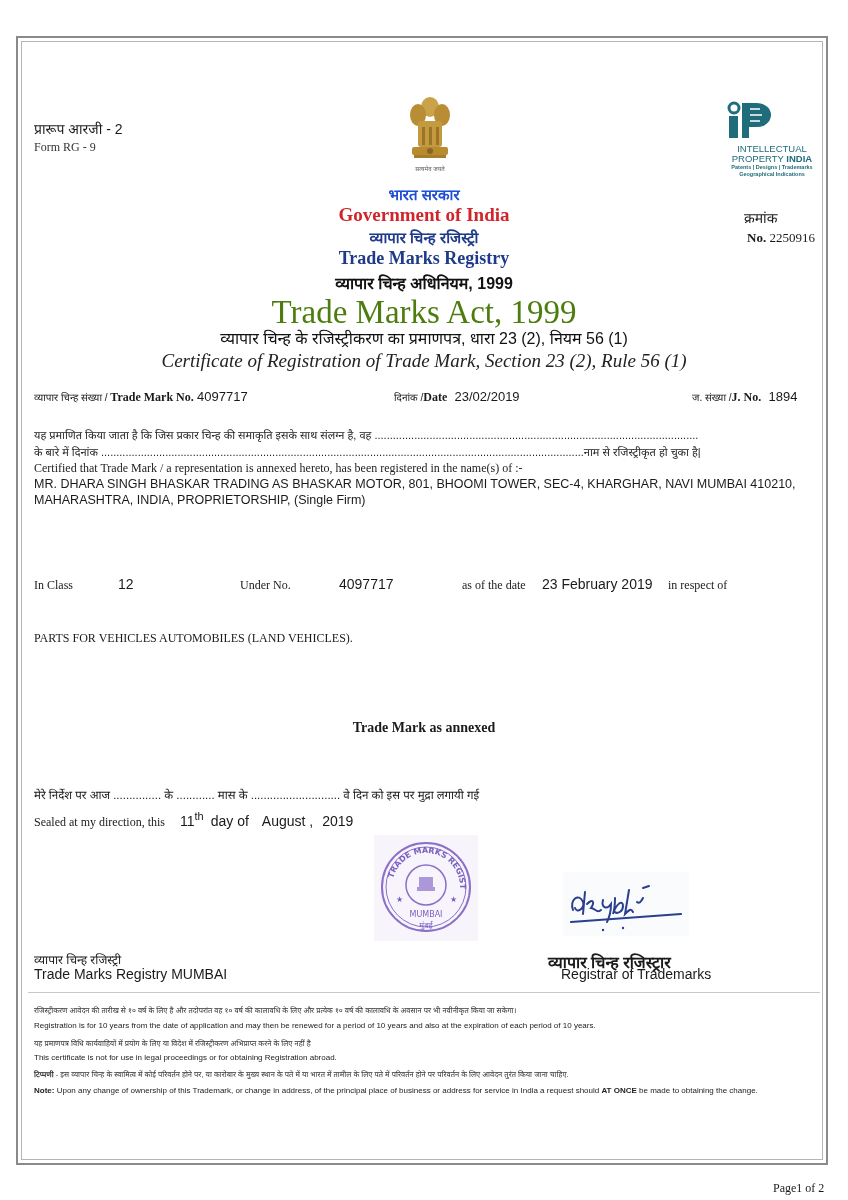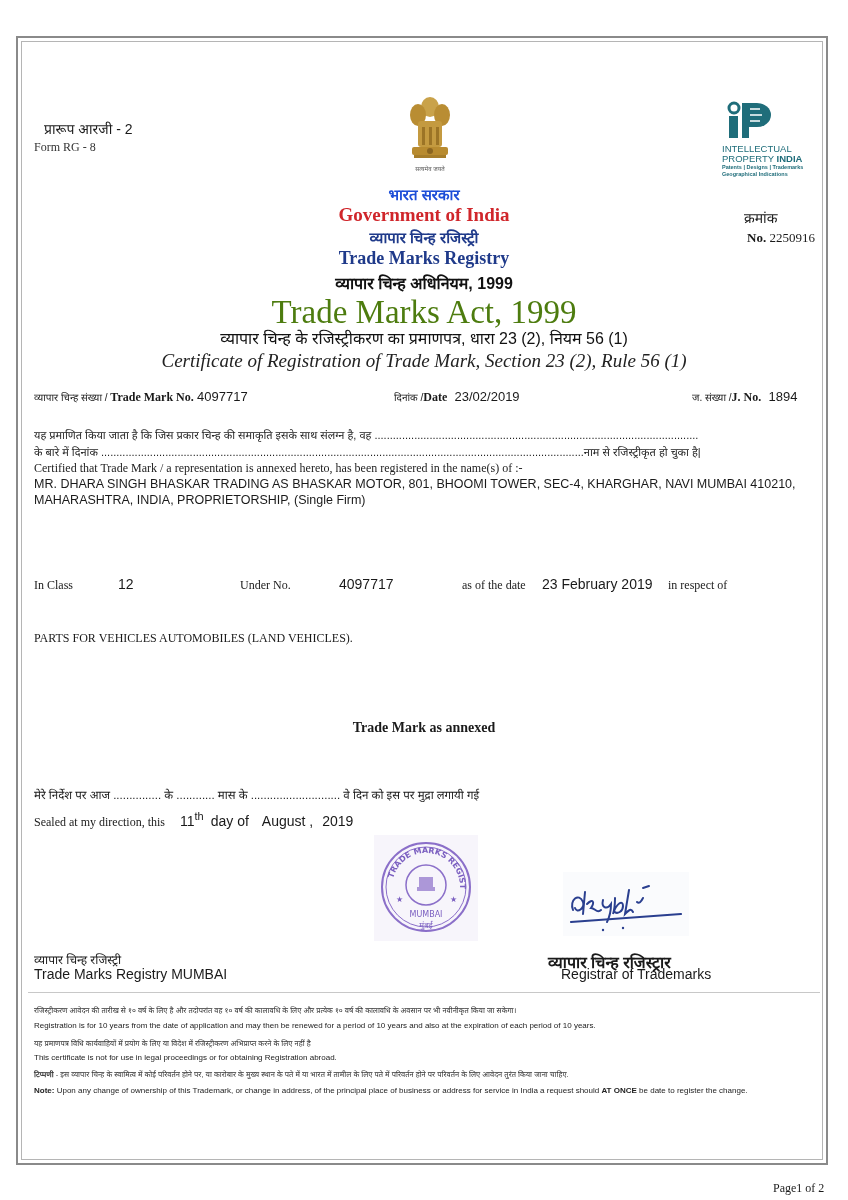--- a/index.html
+++ b/index.html
@@ -11,24 +11,24 @@
     border: 2px solid #8a8a8a; box-sizing: border-box;
   }
   .frame-inner {
     position: absolute; left: 3px; top: 3px; right: 3px; bottom: 3px;
     border: 1px solid #b5b5b5;
   }
   .abs { position: absolute; white-space: nowrap; }
   .center { left: 0; right: 0; text-align: center; }
 
   
-  .form-hi { left: 44px; top: 119px; font-size: 14px; }
+  .form-hi { left: 34px; top: 119px; font-size: 14px; }
   .form-en { left: 34px; top: 140px; font-size: 12px; color: #333; }
   .emblem { left: 398px; top: 93px; width: 64px; height: 82px; }
-  .ip-logo { left: 722px; top: 100px; width: 100px; height: 76px; }
+  .ip-logo { left: 722px; top: 100px; width: 100px; height: 76px; text-align: center; }
   .kramank { left: 744px; top: 208px; font-size: 14px; }
   .serial { left: 747px; top: 230px; font-size: 13px; }
   .serial b { font-weight: bold; }
 
   .h-bharat { top: 184px; font-size: 15px; color: #1d4ed8; font-weight: bold; }
   .h-goi { top: 204px; font-size: 19px; color: #d0262b; font-weight: bold; text-align: center; }
   .h-vyapar { top: 227px; font-size: 15px; color: #1f3a8a; font-weight: bold; }
   .h-tmr { top: 248px; font-size: 18px; color: #1f3a8a; font-weight: bold; }
   .h-adhi { top: 272px; font-size: 16px; color: #111; font-weight: bold; }
   .h-act { top: 294px; font-size: 33px; color: #4d7c0f; }
@@ -69,21 +69,21 @@
   .page-num { left: 773px; top: 1181px; font-size: 12px; }
 </style>
 </head>
 <body>
 
 <div class="frame">
   <div class="frame-inner"></div>
 </div>
 
 <div class="abs form-hi sans">प्रारूप आरजी - 2</div>
-<div class="abs form-en serif">Form  RG - 8</div>
+<div class="abs form-en serif">Form  RG - 9</div>
 
 <div class="abs emblem">
   <svg width="64" height="82" viewBox="0 0 64 82">
     <ellipse cx="32" cy="14" rx="9" ry="10" fill="#c9a24a"></ellipse>
     <ellipse cx="20" cy="22" rx="8" ry="11" fill="#b98d33"></ellipse>
     <ellipse cx="44" cy="22" rx="8" ry="11" fill="#b98d33"></ellipse>
     <rect x="20" y="28" width="24" height="26" rx="3" fill="#c49a40"></rect>
     <rect x="24" y="34" width="3" height="18" fill="#9c7426"></rect>
     <rect x="31" y="34" width="3" height="18" fill="#9c7426"></rect>
     <rect x="38" y="34" width="3" height="18" fill="#9c7426"></rect>
@@ -202,16 +202,16 @@
 <div class="abs divider"></div>
 
 <div class="abs note note-hi sans" style="top:1005px;">रजिस्ट्रीकरण आवेदन की तारीख से १० वर्ष के लिए है और तदोपरांत वह १० वर्ष की कालावधि के लिए और प्रत्येक १० वर्ष की कालावधि के अवसान पर भी नवीनीकृत किया जा सकेगा।</div>
 <div class="abs note sans" style="top:1021px;">Registration is for 10 years from the date of application and may then be renewed for a period of 10 years and also at the expiration of each period of 10 years.</div>
 <div class="abs note note-hi sans" style="top:1038px;">यह प्रमाणपत्र विधि कार्यवाहियों में प्रयोग के लिए या विदेश में रजिस्ट्रीकरण अभिप्राप्त करने के लिए नहीं है</div>
 <div class="abs note sans" style="top:1053px;">This certificate is not for use in legal proceedings or for obtaining Registration abroad.</div>
 <div class="abs note note-hi sans" style="top:1069px;">
   <b>टिप्पणी</b><span> - इस व्यापार चिन्ह के स्वामित्व में कोई परिवर्तन होने पर, या कारोबार के मुख्य स्थान के पते में या भारत में तामील के लिए पते में परिवर्तन होने पर परिवर्तन के लिए आवेदन तुरंत किया जाना चाहिए.</span>
 </div>
 <div class="abs note sans" style="top:1086px;">
-  <b>Note:</b><span> Upon any change of ownership of this Trademark, or change in address, of the principal place of business or address for service in India a request should </span><b>AT ONCE</b><span> be date to register the change.</span>
+  <b>Note:</b><span> Upon any change of ownership of this Trademark, or change in address, of the principal place of business or address for service in India a request should </span><b>AT ONCE</b><span> be made to obtaining the change.</span>
 </div>
 
 <div class="abs page-num serif">Page1 of 2</div>
 
 </body></html>

